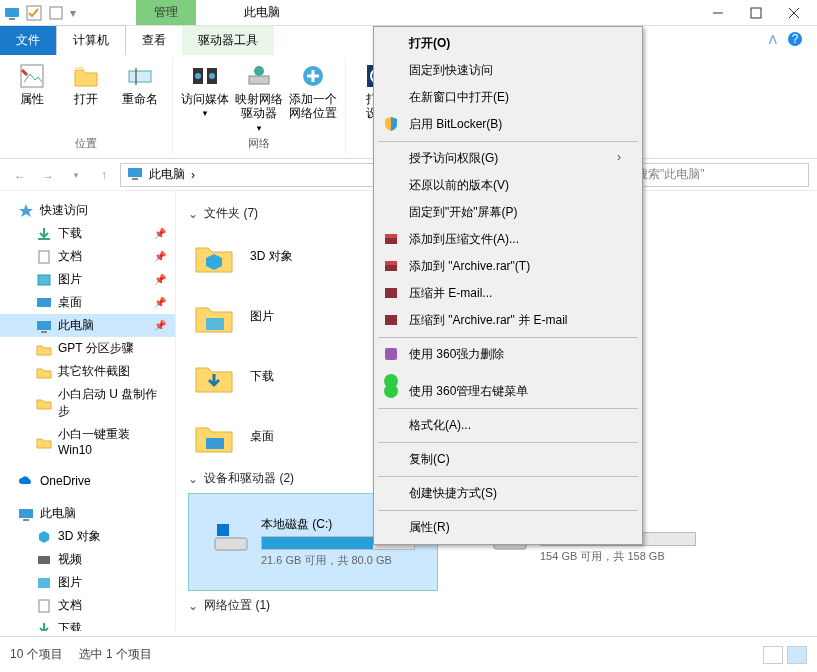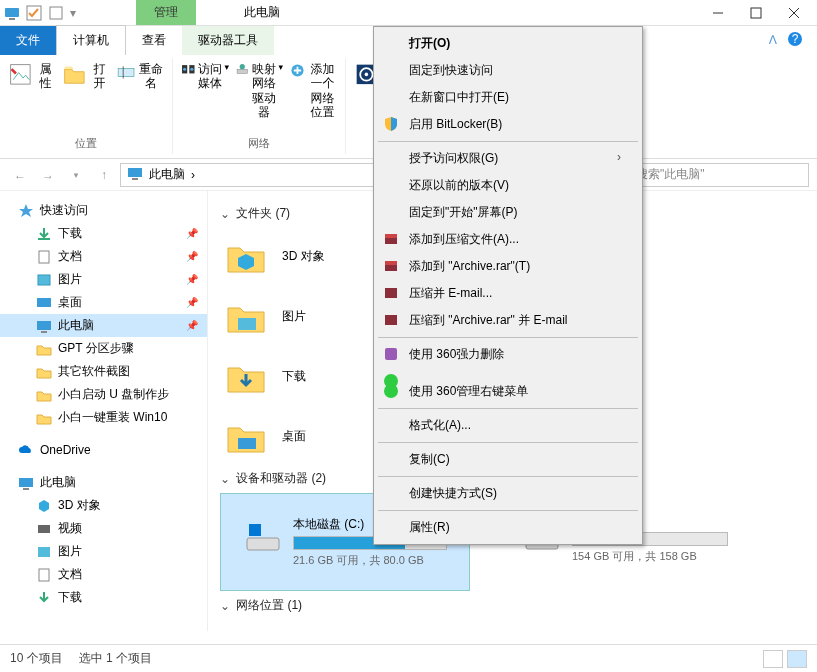--- a/index.html
+++ b/index.html
@@ -13,49 +13,49 @@
 .winbtn{width:14px;height:14px}
 .tabs{height:28px;display:flex;align-items:center;background:#fff}
 .tab{padding:6px 16px;cursor:pointer;display:flex;align-items:center}
 .tab.file{background:#1979ca;color:#fff}
 .tab.active{border:1px solid #ccc;border-bottom:none}
 .tab.tools{background:#e8f5e8}
 .help-icons{margin-left:auto;display:flex;gap:10px;align-items:center;padding-right:14px}
 .ribbon{height:105px;background:#fff;border-bottom:1px solid #ddd;display:flex;padding:4px 0}
 .group{display:flex;flex-direction:column;align-items:center;padding:0 8px;border-right:1px solid #eee}
 .group-items{display:flex;gap:6px;flex:1;align-items:flex-start;padding-top:4px}
-.rbtn{display:flex;width:48px;gap:2px;text-align:center;line-height:1.2}
+.rbtn{display:flex;flex-direction:column;align-items:center;width:48px;gap:2px;text-align:center;line-height:1.2}
 .rbtn .ic{width:28px;height:28px}
 .group-label{color:#666;font-size:11px;margin-top:auto;padding-bottom:3px}
 .addrbar{height:32px;display:flex;align-items:center;gap:4px;padding:2px 8px;border-bottom:1px solid #eee}
 .navbtn{width:24px;height:24px;display:flex;align-items:center;justify-content:center;color:#999}
 .addr{flex:1;border:1px solid #ccc;height:24px;display:flex;align-items:center;padding:0 6px;gap:6px}
 .searchbox{width:180px;border:1px solid #ccc;height:24px;padding:0 6px;color:#888;display:flex;align-items:center}
 .body{display:flex;height:440px}
-.tree{width:208px;border-right:1px solid #eee;padding:8px 0;overflow:hidden}
+.tree{width:176px;border-right:1px solid #eee;padding:8px 0;overflow:hidden}
 .tnode{display:flex;align-items:center;gap:6px;padding:3px 8px 3px 18px;cursor:pointer}
 .tnode.sel{background:#cce8ff}
 .tnode .pin{margin-left:auto;color:#888;font-size:10px}
 .tnode.l2{padding-left:36px}
 .tnode .tic{width:16px;height:16px;flex-shrink:0}
 .content{flex:1;padding:8px 12px;overflow:auto}
 .section-hdr{display:flex;align-items:center;gap:6px;color:#222;margin:6px 0}
 .section-hdr .chev{color:#555}
 .folders{display:flex;flex-direction:column;gap:4px}
 .fitem{display:flex;align-items:center;gap:14px;padding:6px 4px}
 .fic{width:44px;height:44px;position:relative}
 .drives{display:flex;gap:30px}
 .drive{display:flex;gap:10px;padding:22px;width:250px}
 .drive.sel{background:#cce8ff;border:1px solid #8cc}
 .drive-ic{width:40px;height:40px}
 .drive-info{flex:1}
 .bar{height:14px;background:#e8e8e8;border:1px solid #bbb;margin:3px 0;position:relative}
 .bar-fill{height:100%;background:#26a0da}
 .drive-sub{color:#666;font-size:11px}
-.statusbar{position:absolute;bottom:0;left:0;right:0;height:28px;border-top:1px solid #ddd;display:flex;align-items:center;padding:0 10px;gap:16px;color:#444;background:#fff}
+.statusbar{position:absolute;bottom:0;left:0;right:0;height:36px;border-top:1px solid #ddd;display:flex;align-items:center;padding:0 10px;gap:16px;color:#444;background:#fff}
 .sb-icons{margin-left:auto;display:flex;gap:4px}
 .sb-ic{width:20px;height:18px;border:1px solid #ccc}
 .ctxmenu{position:absolute;left:373px;top:26px;width:270px;background:#f0f0f0;border:1px solid #a0a0a0;box-shadow:2px 2px 4px rgba(0,0,0,.3);padding:3px}
 .mi{display:flex;align-items:flex-start;gap:10px;padding:5px 18px 5px 32px;position:relative;cursor:default}
 .mi.bold{font-weight:bold}
 .mi .mic{position:absolute;left:6px;width:16px;height:16px}
 .mi .arr{margin-left:auto;color:#555}
 .msep{height:1px;background:#c0c0c0;margin:3px 1px}
 .folder-svg{fill:#ffd76a;stroke:#e0b040}
 </style>

